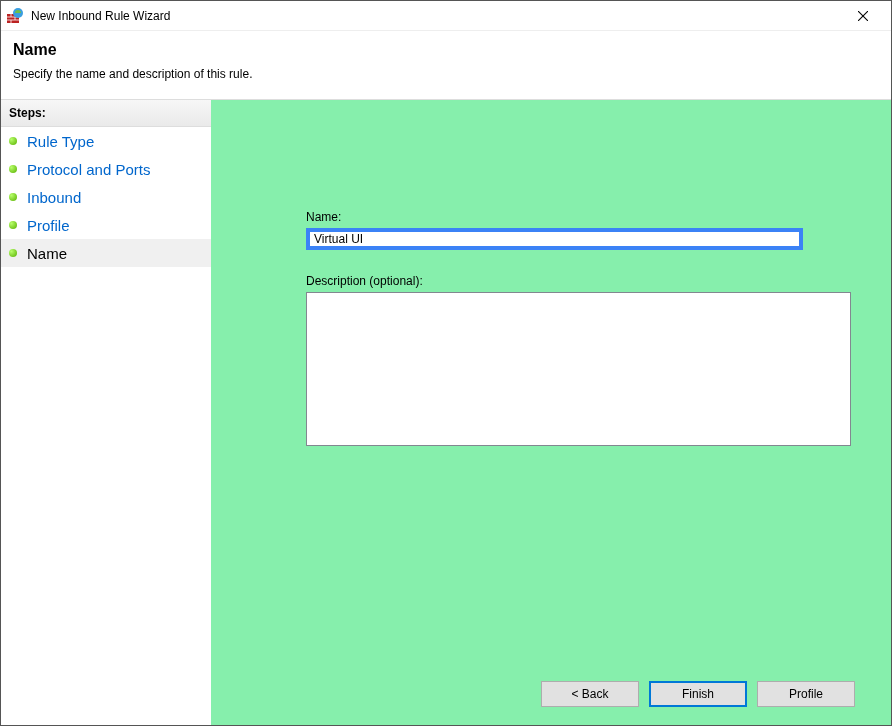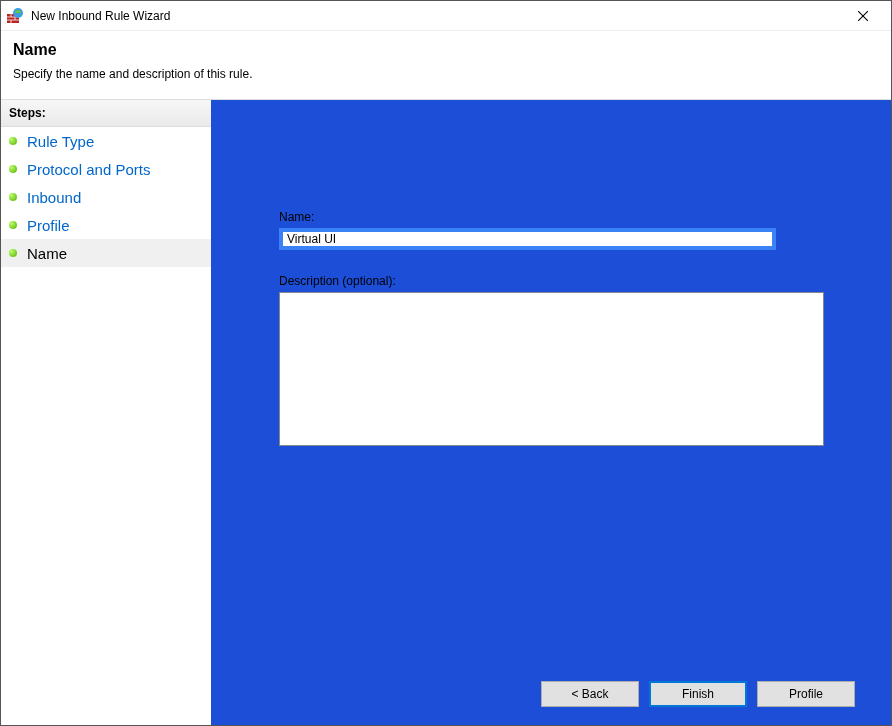--- a/index.html
+++ b/index.html
@@ -94,25 +94,26 @@
       width: 8px; height: 8px; border-radius: 50%;
       background: radial-gradient(circle at 30% 30%, #b8ff6b, #58b000);
       margin-right: 10px;
       flex-shrink: 0;
     }
     .step-label { color: #0066cc; font-size: 15px; }
     .steps li.current .step-label { color: #000; }
 
     .main {
       flex: 1;
-      background: #1d4ed8;
+      background: #86efac;
       padding: 0;
       display: flex;
       flex-direction: column;
       position: relative;
+      align-items: flex-end;
     }
     .form-area {
       padding: 110px 40px 0 68px;
     }
     .field-label {
       font-size: 12px;
       margin-bottom: 4px;
       display: block;
       text-decoration: underline;
       text-decoration-color: transparent;

